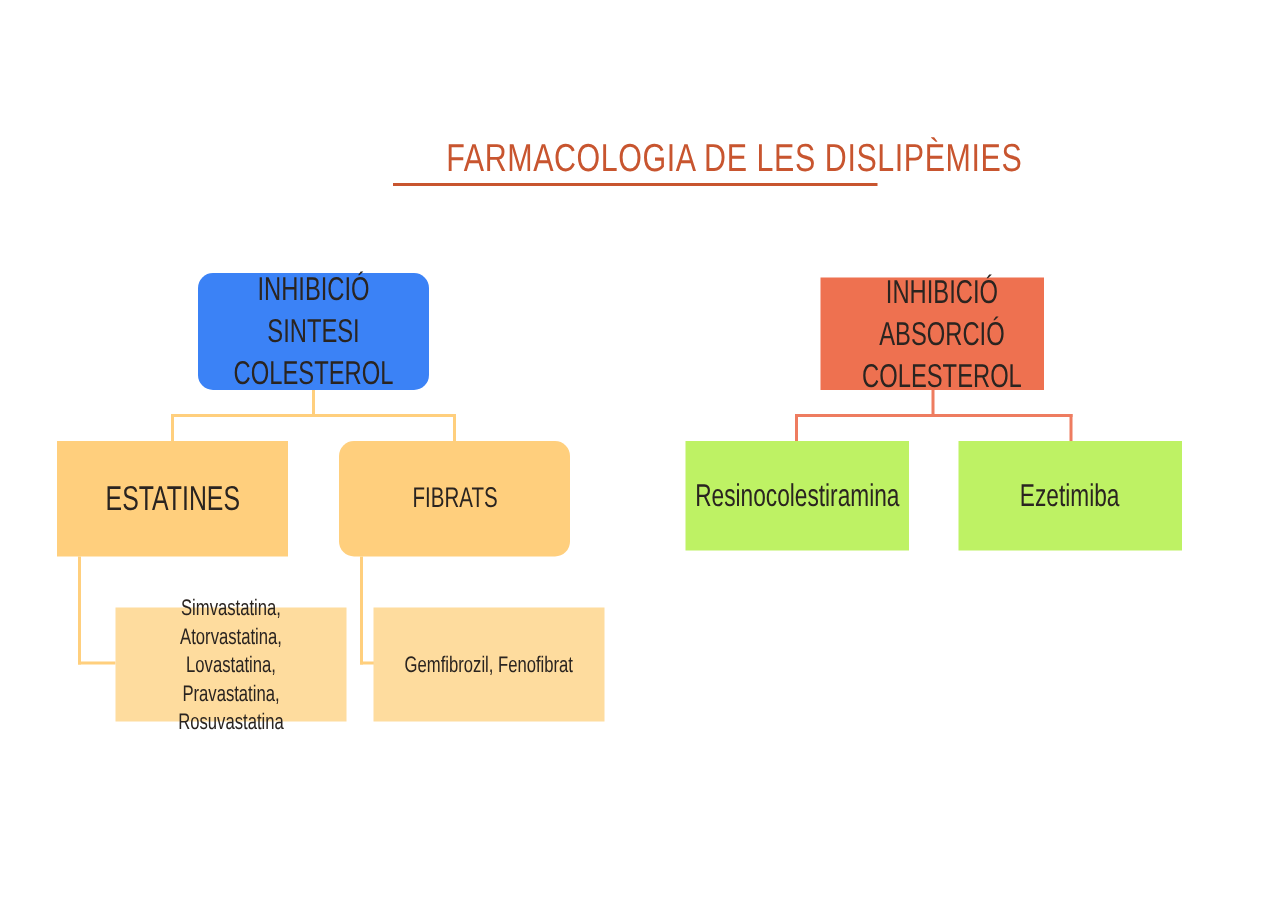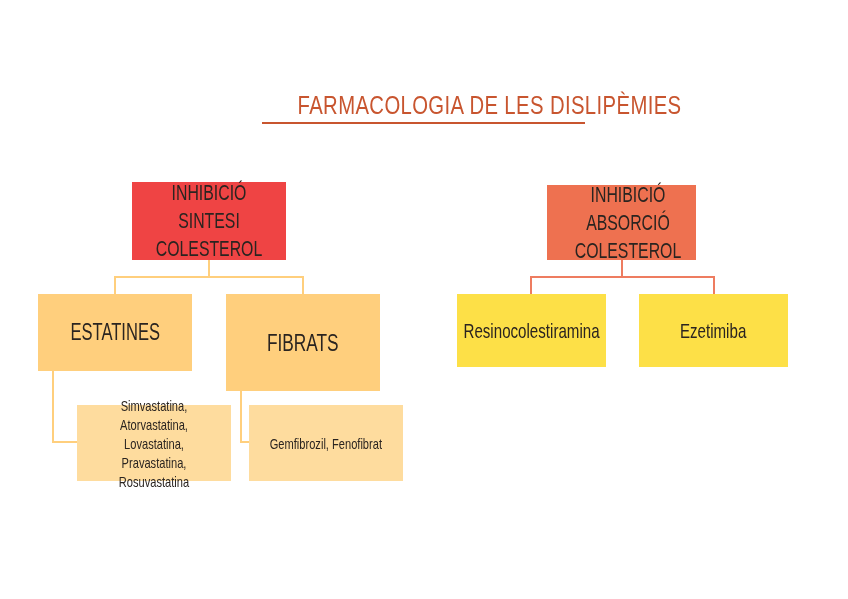--- a/index.html
+++ b/index.html
@@ -45,41 +45,42 @@
       text-align: center;
       color: #2a2420;
       box-sizing: border-box;
     }
     .node .label {
       display: inline-block;
       transform: scaleX(0.72);
       transform-origin: center;
       white-space: pre-line;
     }
-    .yellow-strong { background: #ef4444; }
+    .yellow-strong { background: #3b82f6; border-radius: 10px; }
     .yellow-mid { background: #ffcf7d; }
     .yellow-light { background: #fedc9e; }
     .red-strong { background: #ee7150; }
-    .red-mid { background: #fde047; }
+    .red-mid { background: #bef264; }
 
     .n-root-left {
       left: 132px; top: 182px; width: 154px; height: 78px;
       font-size: 22px; line-height: 28px;
     }
     .n-root-right {
       left: 547px; top: 185px; width: 149px; height: 75px;
       font-size: 22px; line-height: 28px; padding-left: 12px;
     }
     .n-estatines {
       left: 38px; top: 294px; width: 154px; height: 77px;
       font-size: 23px;
     }
     .n-fibrats {
-      left: 226px; top: 294px; width: 154px; height: 97px;
-      font-size: 24px;
+      left: 226px; top: 294px; width: 154px; height: 77px;
+      font-size: 19px;
+      border-radius: 10px;
     }
     .n-resino {
       left: 457px; top: 294px; width: 149px; height: 73px;
       font-size: 21px;
     }
     .n-ezetimiba {
       left: 639px; top: 294px; width: 149px; height: 73px;
       font-size: 21px;
       text-align: center;
     }

